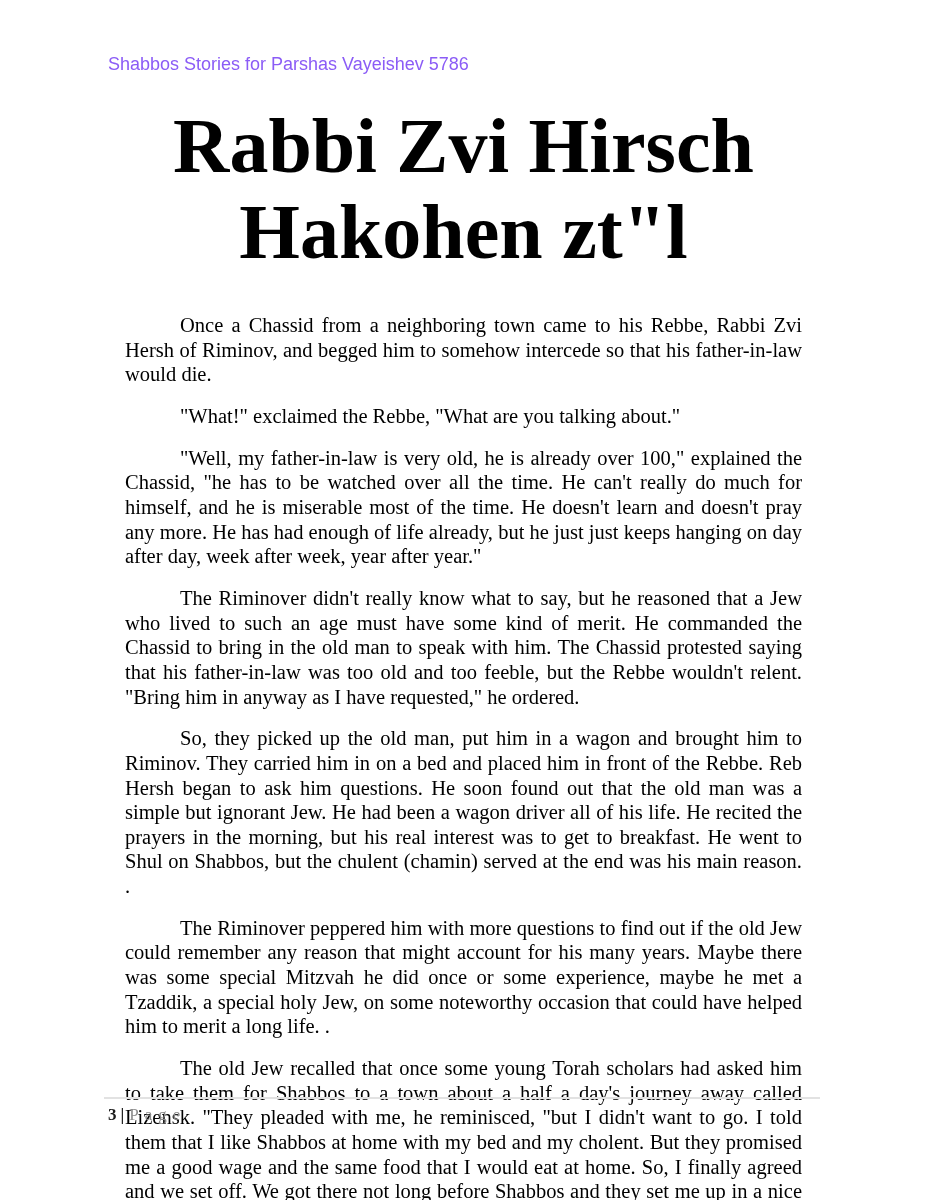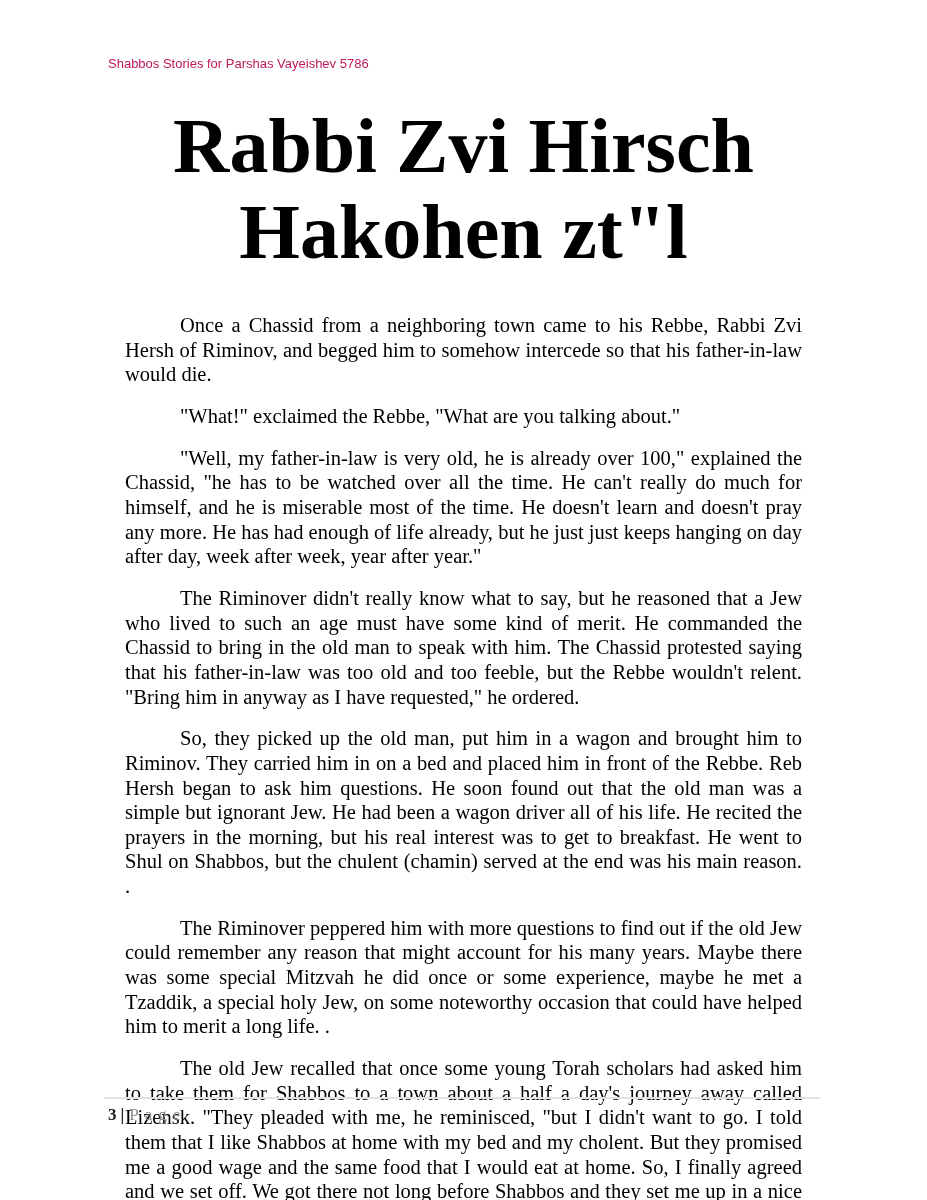--- a/index.html
+++ b/index.html
@@ -14,23 +14,23 @@
     background: #ffffff;
     overflow: hidden;
     font-family: "Liberation Serif", serif;
     color: #000000;
   }
   .running-header {
     position: absolute;
     left: 108px;
     top: 54px;
     font-family: "Liberation Sans", sans-serif;
-    font-size: 13px;
+    font-size: 18px;
     line-height: 20px;
-    color: #be185d;
+    color: #8b5cf6;
     white-space: nowrap;
   }
   .doc-title {
     position: absolute;
     left: 108px;
     width: 711px;
     top: 103px;
     margin: 0;
     text-align: center;
     font-family: "Liberation Serif", serif;

